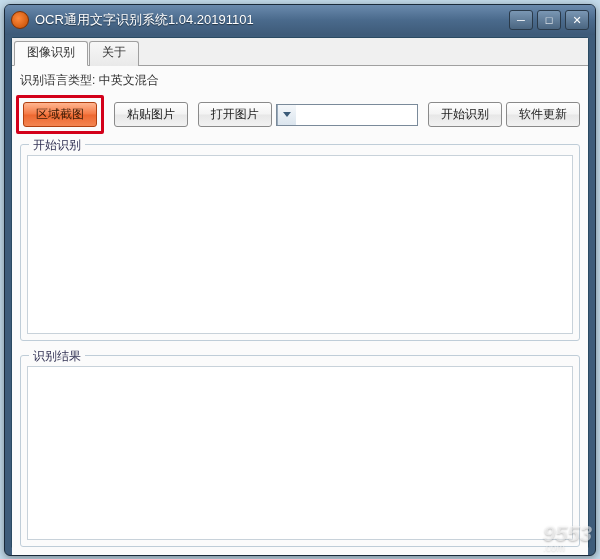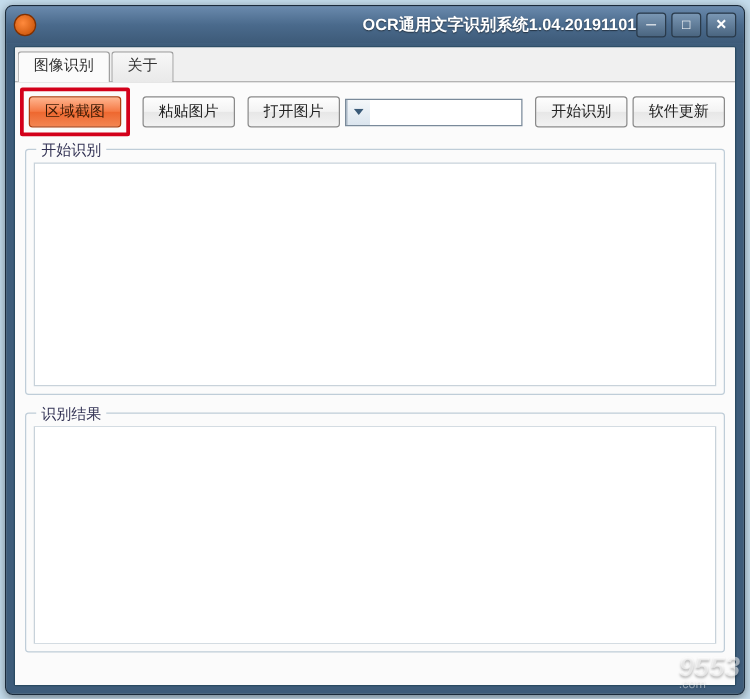--- a/index.html
+++ b/index.html
@@ -25,24 +25,23 @@
     box-shadow: 0 2px 8px rgba(0,0,0,0.4);
     overflow: hidden;
   }
   .titlebar {
     height: 30px;
     background: linear-gradient(to bottom, #6a8aad 0%, #4a6a8c 50%, #3d5a78 100%);
     display: flex;
     align-items: center;
     padding: 0 6px;
     color: #fff;
-    font-weight: bold;
+    font-weight: normal;
     font-size: 13px;
     position: relative;
-    text-align: right;
   }
   .app-icon {
     width: 16px;
     height: 16px;
     background: radial-gradient(circle at 40% 40%, #ff8a3d, #c04a00);
     border-radius: 50%;
     margin-right: 6px;
     border: 1px solid #803000;
   }
   .title-text {
@@ -261,20 +260,24 @@
 
   <div class="client-area">
 
     <div class="tabstrip">
       <div class="tab active">图像识别</div>
       <div class="tab">关于</div>
     </div>
 
     <div class="tabpage">
 
+      <div class="lang-row">
+        <span>识别语言类型:</span>
+        <span class="val">中英文混合</span>
+      </div>
 
       <div class="button-row">
         <span class="highlight-wrap">
           <button class="btn highlight">区域截图</button>
         </span>
         <span class="spacer-sm"></span>
         <button class="btn">粘贴图片</button>
         <span class="spacer-sm"></span>
         <button class="btn">打开图片</button>
 

